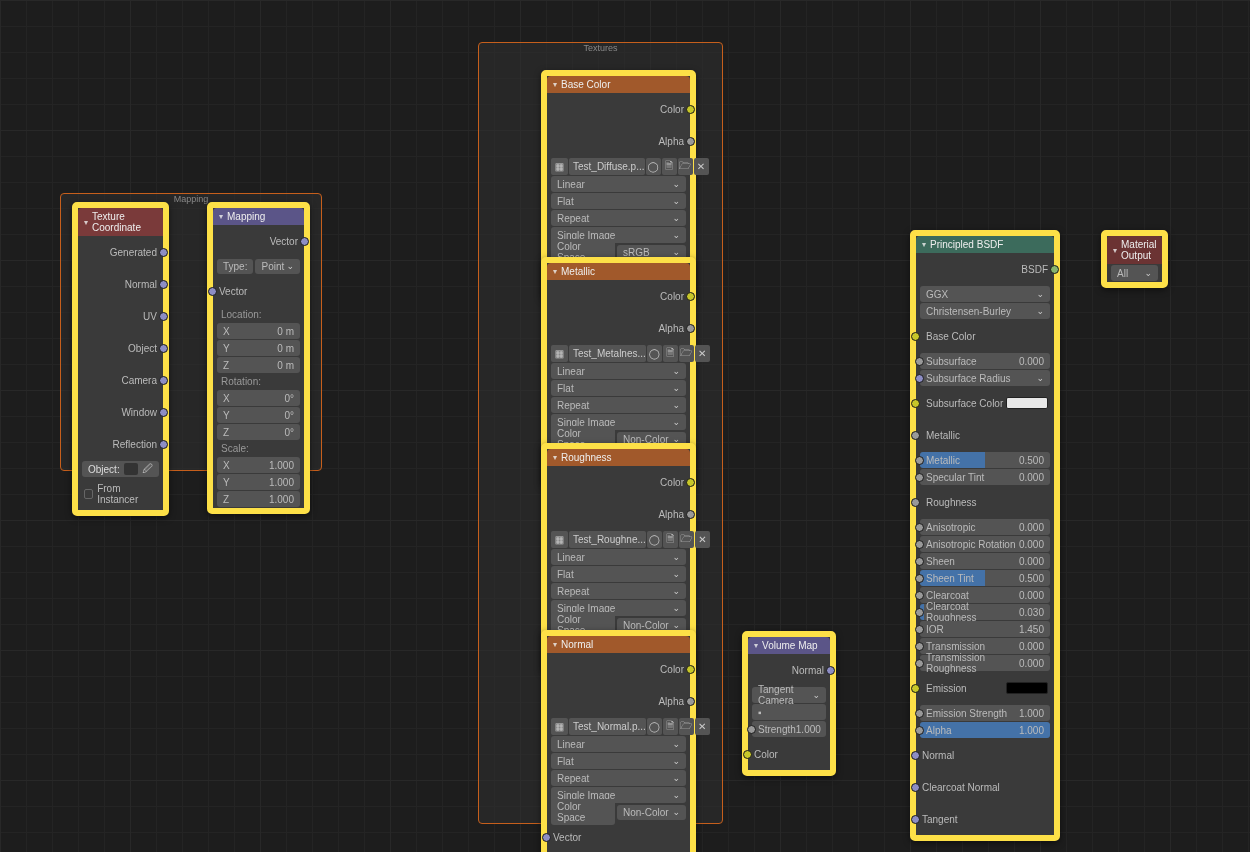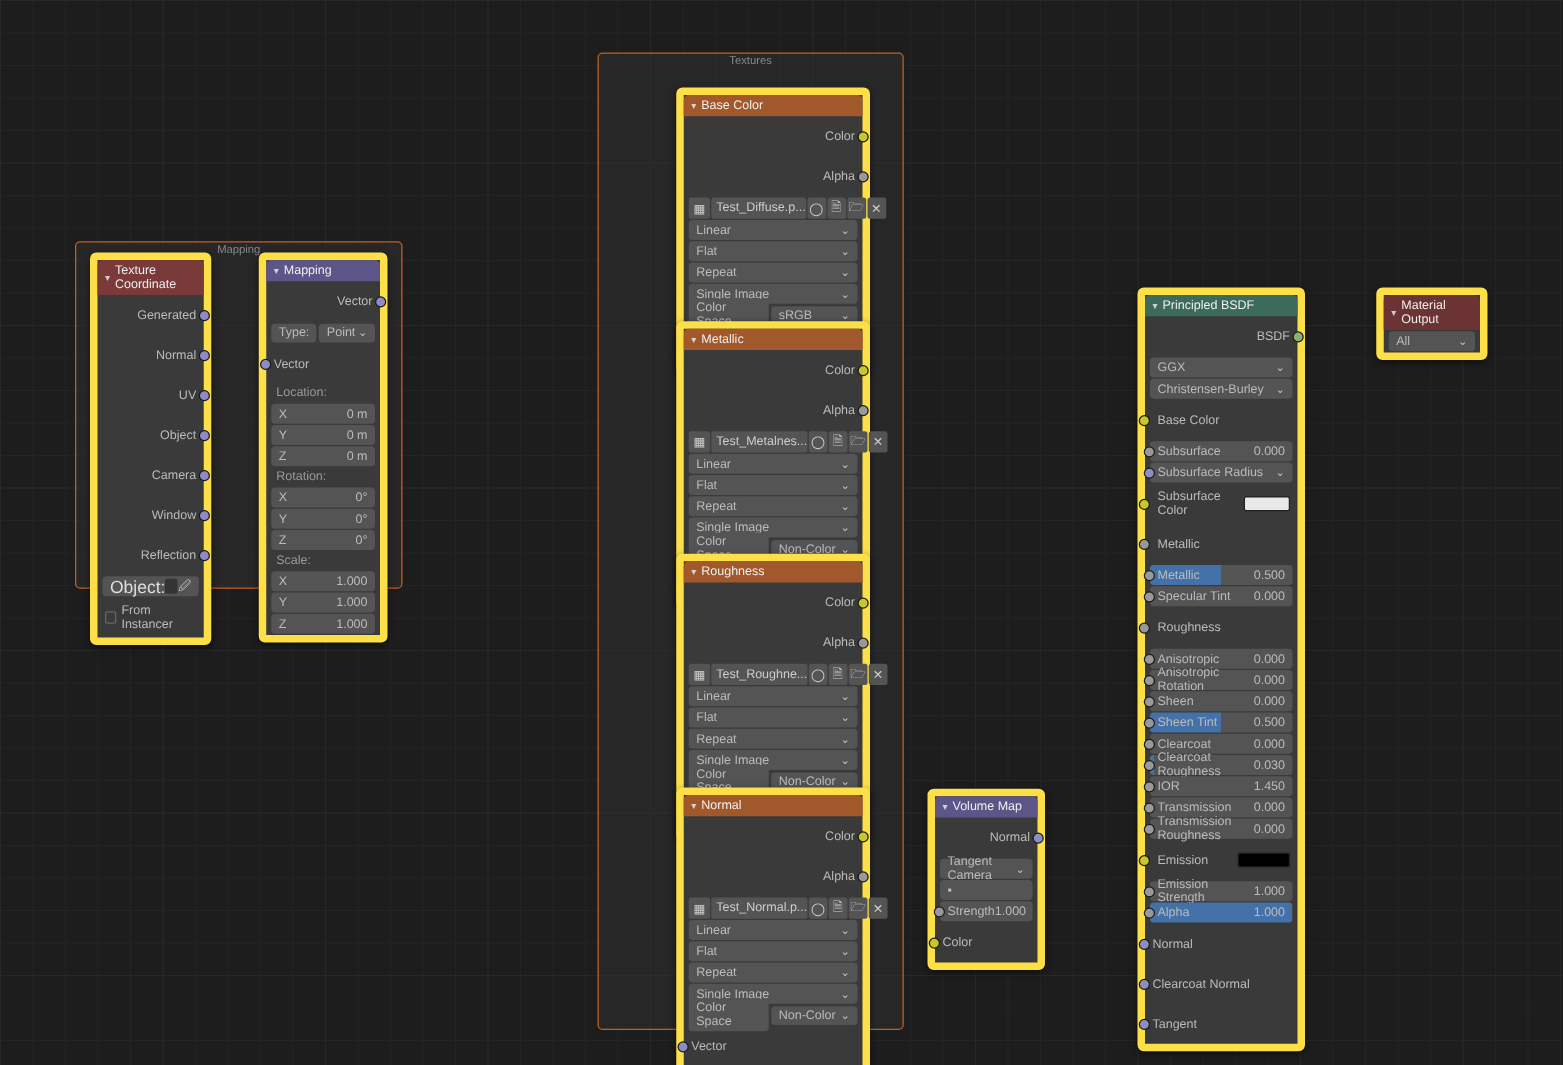--- a/index.html
+++ b/index.html
@@ -17,21 +17,21 @@
 .darkred{background:#6b3333}
 .row{padding:16px 6px;height:18px;display:flex;align-items:center;justify-content:space-between;font-size:10px;position:relative}
 .row.right{justify-content:flex-end}
 .row.left{justify-content:flex-start}
 .field{background:#545454;border-radius:3px;margin:1px 4px;padding:2px 6px;height:16px;display:flex;align-items:center;justify-content:space-between;font-size:10px;position:relative}
 .field.twin{display:flex;gap:2px;background:none;padding:0}
 .field.twin>span{background:#545454;border-radius:3px;padding:2px 6px;flex:1;display:flex;align-items:center;font-size:10px}
 .field.twin>span:last-child{justify-content:space-between}
 .chev::after{content:"⌄";font-size:9px;color:#ccc;position:absolute;right:6px}
 .slider{background:linear-gradient(90deg,#4472a8 var(--p,0%),#545454 var(--p,0%))}
-.lbl{color:#ddd;font-size:14px}
+.lbl{color:#ddd;font-size:10px}
 .sock{width:9px;height:9px;border-radius:50%;position:absolute;border:1px solid #1a1a1a}
 .sock.l{left:-5px}.sock.r{right:-5px}
 .yellow{background:#c7c729}.grey{background:#999}.lilac{background:#8d8dc4}.lime{background:#87b36e}
 .colorswatch{width:42px;height:12px;border-radius:2px;border:1px solid #222}
 .iconrow{display:flex;gap:1px;margin:1px 4px}
 .iconbtn{flex:1;background:#545454;height:17px;border-radius:2px;display:flex;align-items:center;justify-content:center;font-size:10px;color:#ccc}
 .lbl-section{padding:2px 8px;font-size:10px;color:#999}
 .chk{width:10px;height:10px;border:1px solid #666;border-radius:2px;margin-right:4px;display:inline-block}
 svg.wires{position:absolute;inset:0;pointer-events:none}
 svg.wires path{stroke:#bbb;stroke-width:1.2;fill:none}
@@ -344,21 +344,21 @@
       <span class="sock l grey"></span>
       <span>Strength</span>
       <span>1.000</span>
     </div>
   <div class="row left">
       <span class="sock l yellow"></span>
       <span>Color</span>
     </div>
 </div>
 
-<div class="node" style="left:910px;top:230px;width:134px">
+<div class="node" style="left:910px;top:230px;width:150px">
   <div class="hdr green">Principled BSDF</div>
   <div class="row right">
       <span>BSDF</span>
       <span class="sock r lime"></span>
     </div>
   <div class="field chev">
       <span>GGX</span>
     </div>
   <div class="field chev">
       <span>Christensen-Burley</span>
@@ -468,18 +468,18 @@
         <span class="sock l lilac"></span>
         <span>Clearcoat Normal</span>
       </div>
       <div class="row left">
         <span class="sock l lilac"></span>
         <span>Tangent</span>
       </div>
     </div>
 </div>
 
-<div class="node" style="left:1101px;top:230px;width:89px">
+<div class="node" style="left:1101px;top:230px;width:67px">
   <div class="hdr darkred">Material Output</div>
   <div class="field chev">
       <span>All</span>
     </div>
 </div>
 
 </body></html>

